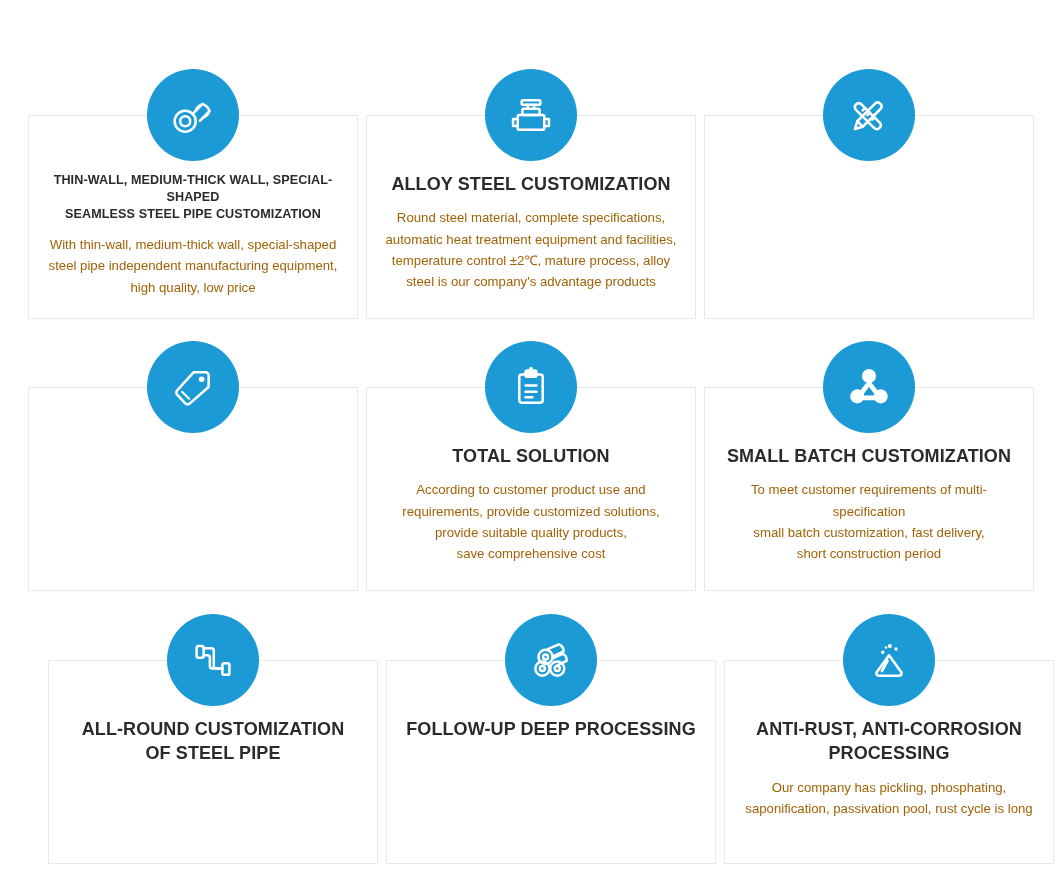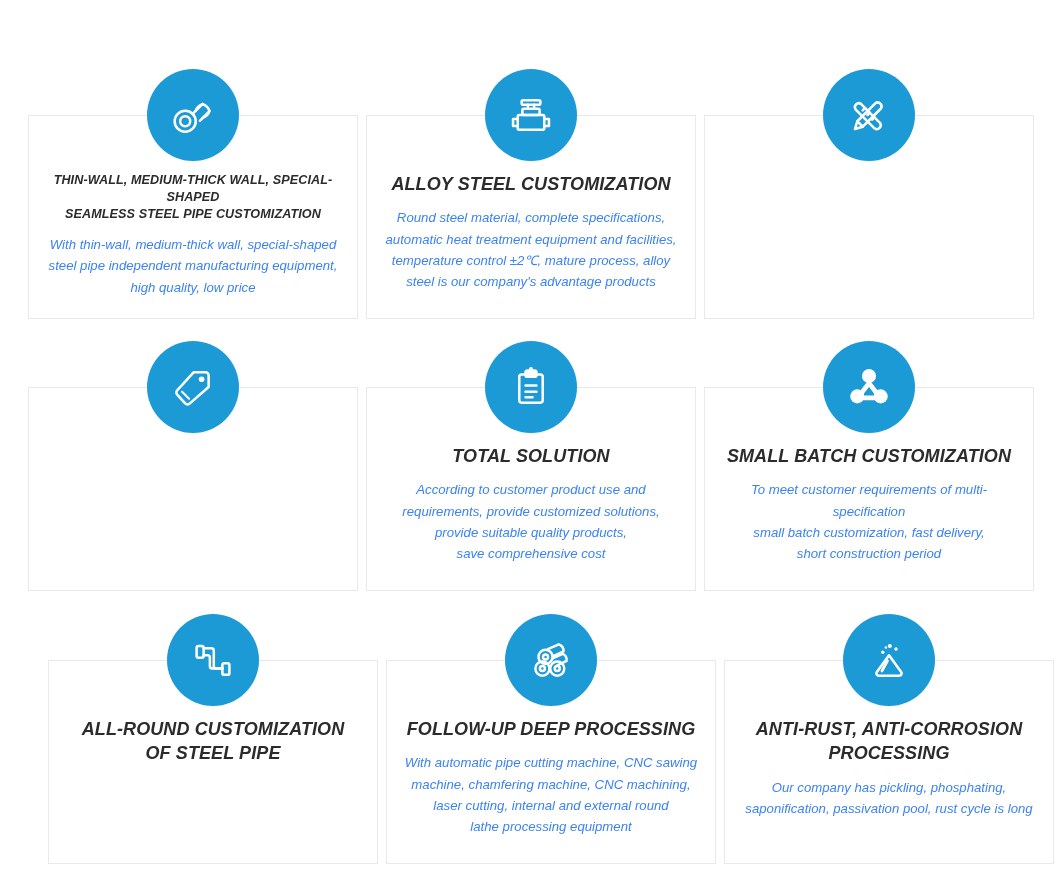--- a/index.html
+++ b/index.html
@@ -10,21 +10,20 @@
     background: #ffffff;
     font-family: "Liberation Sans", sans-serif;
     overflow: hidden;
   }
 
   #grid {
     position: relative;
     width: 1060px;
     height: 888px;
     padding: 0;
-    font-style: italic;
   }
 
   .card {
     position: absolute;
     width: 330px;
     background: #ffffff;
     border: 1px solid #e9e9e9;
     display: flex;
     flex-direction: column;
     align-items: center;
@@ -78,21 +77,21 @@
     margin-bottom: 11px;
     white-space: pre-line;
   }
 
   .card-title.small {
     font-size: 12.6px;
   }
 
   .card-desc {
     font-size: 13.2px;
-    color: #3b82f6;
+    color: #a16207;
     text-align: center;
     line-height: 1.62;
     white-space: pre-line;
   }
 </style>
 </head>
 <body>
 
 <div id="grid">
 
@@ -216,24 +215,20 @@
         <circle cx="25" cy="28" r="9"></circle>
         <circle cx="25" cy="28" r="3.2"></circle>
         <circle cx="21" cy="43" r="9"></circle>
         <circle cx="21" cy="43" r="3.2"></circle>
         <circle cx="40" cy="43" r="9"></circle>
         <circle cx="40" cy="43" r="3.2"></circle>
       </svg>
     </div>
     <div class="card-body">
       <div class="card-title">FOLLOW-UP DEEP PROCESSING</div>
-      <div class="card-desc">With automatic pipe cutting machine, CNC sawing
-machine, chamfering machine, CNC machining,
-laser cutting, internal and external round
-lathe processing equipment</div>
     </div>
   </div>
 
   <div class="card col-2 row-2">
     <div class="icon-wrap">
       <svg viewBox="0 0 64 64" fill="none" stroke="#ffffff" stroke-width="3.2" stroke-linecap="round" stroke-linejoin="round">
         <path d="M32 26 L48 48 A3 3 0 0 1 45.5 52 H18.5 A3 3 0 0 1 16 48 Z"></path>
         <path d="M30 33 L23 46" stroke-width="3.6"></path>
         <circle cx="24" cy="22" r="2.2" fill="#ffffff" stroke="none"></circle>
         <circle cx="33" cy="14" r="2.6" fill="#ffffff" stroke="none"></circle>

